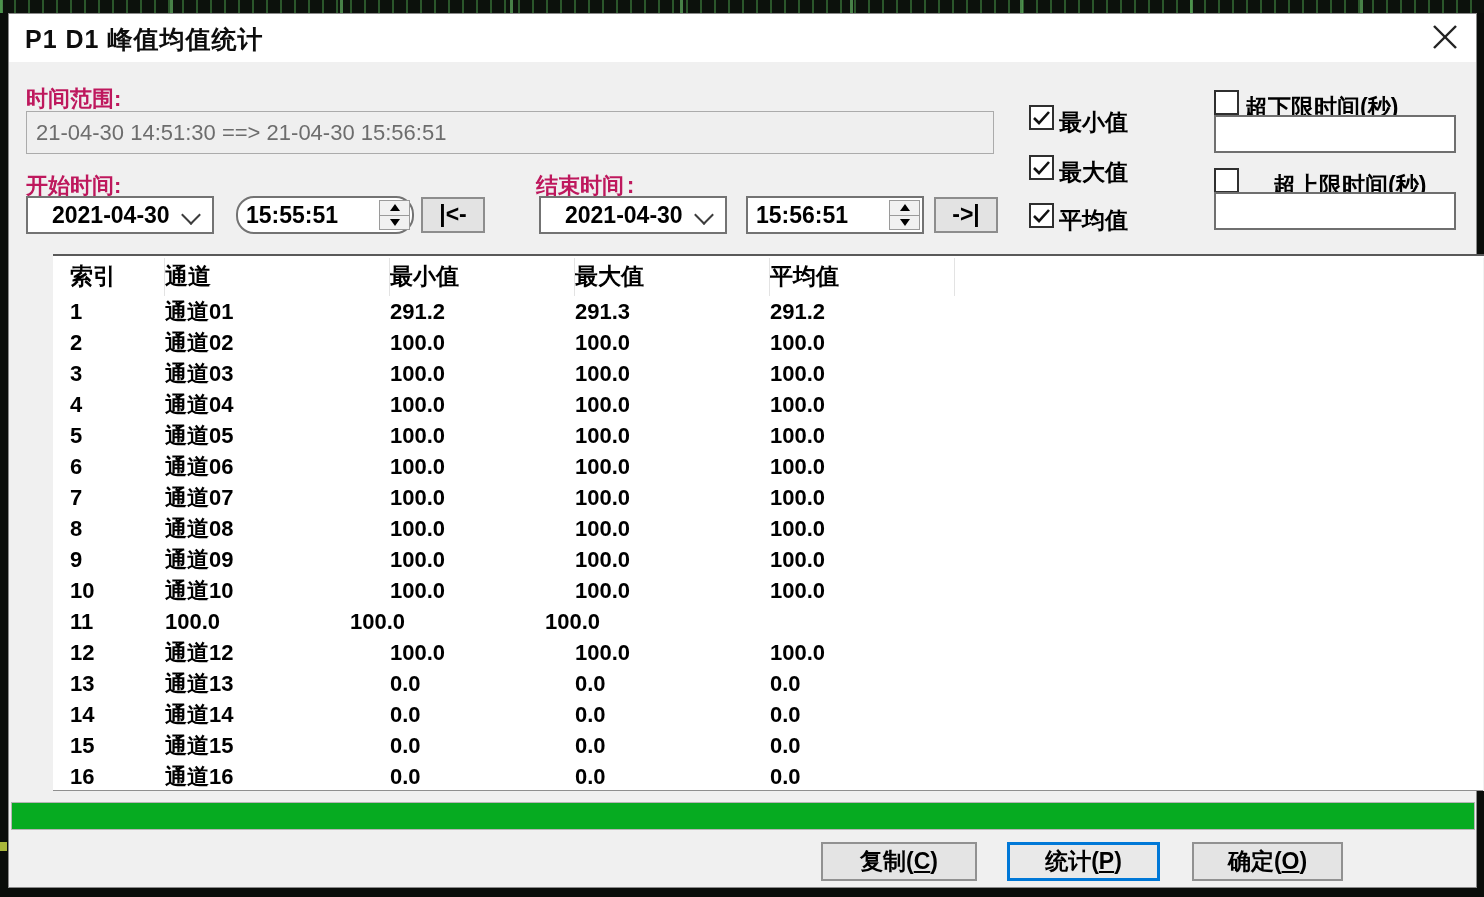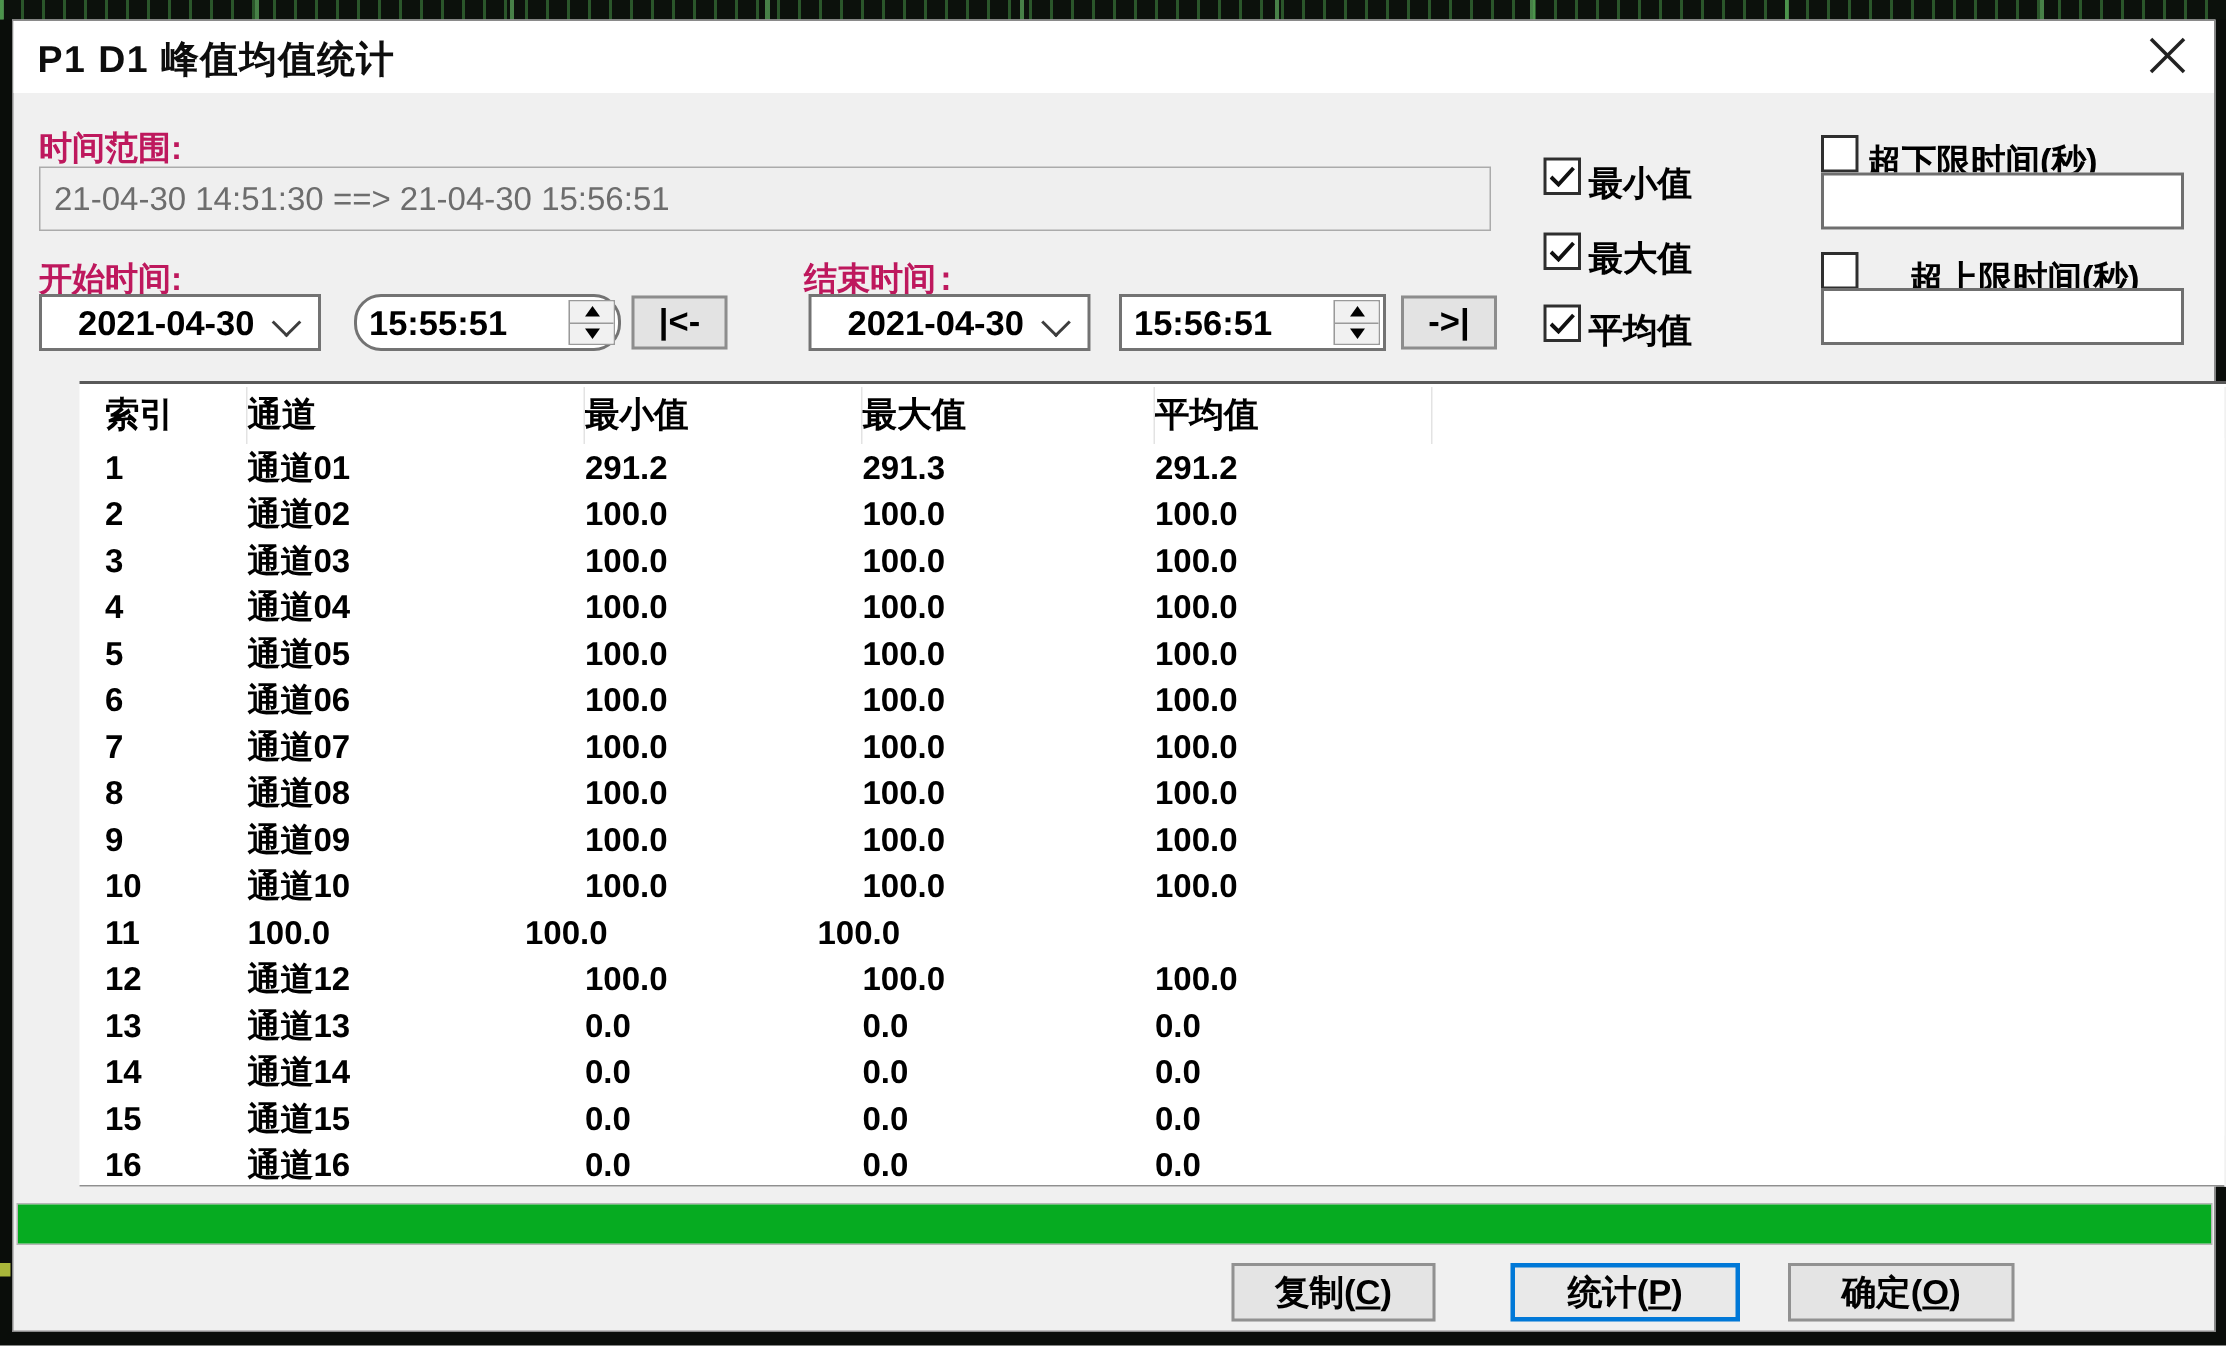--- a/index.html
+++ b/index.html
@@ -94,21 +94,21 @@
   .varrow.down{top:499px;}
   .vthumb{position:absolute;left:1px;top:34px;width:34px;height:252px;background:#cdcdcd;}
 
   .pwrap{position:absolute;left:2px;top:788px;width:1464px;height:28px;box-sizing:border-box;
     background:#ffffff;border:1px solid #b5b5b5;}
   .pfill{height:100%;background:#06ab21;}
 
   .fbtn{position:absolute;top:828px;height:39px;box-sizing:border-box;
     background:#e4e4e4;border:2px solid #919191;
     font-size:23px;font-weight:700;color:#000;text-align:center;line-height:34px;white-space:nowrap;}
-  .fbtn.copy{left:812px;width:136px;}
+  .fbtn.copy{left:812px;width:156px;}
   .fbtn.stat{left:998px;width:153px;border:3px solid #0078d7;line-height:32px;background:#e9e9e9;}
   .fbtn.ok{left:1183px;width:151px;}
   .u{text-decoration:underline;}
 </style>
 </head>
 <body>
 
 <div class="topstrip"></div>
 <div class="edge-tick tickL"></div>
 <div class="edge-tick tickR1"></div>

